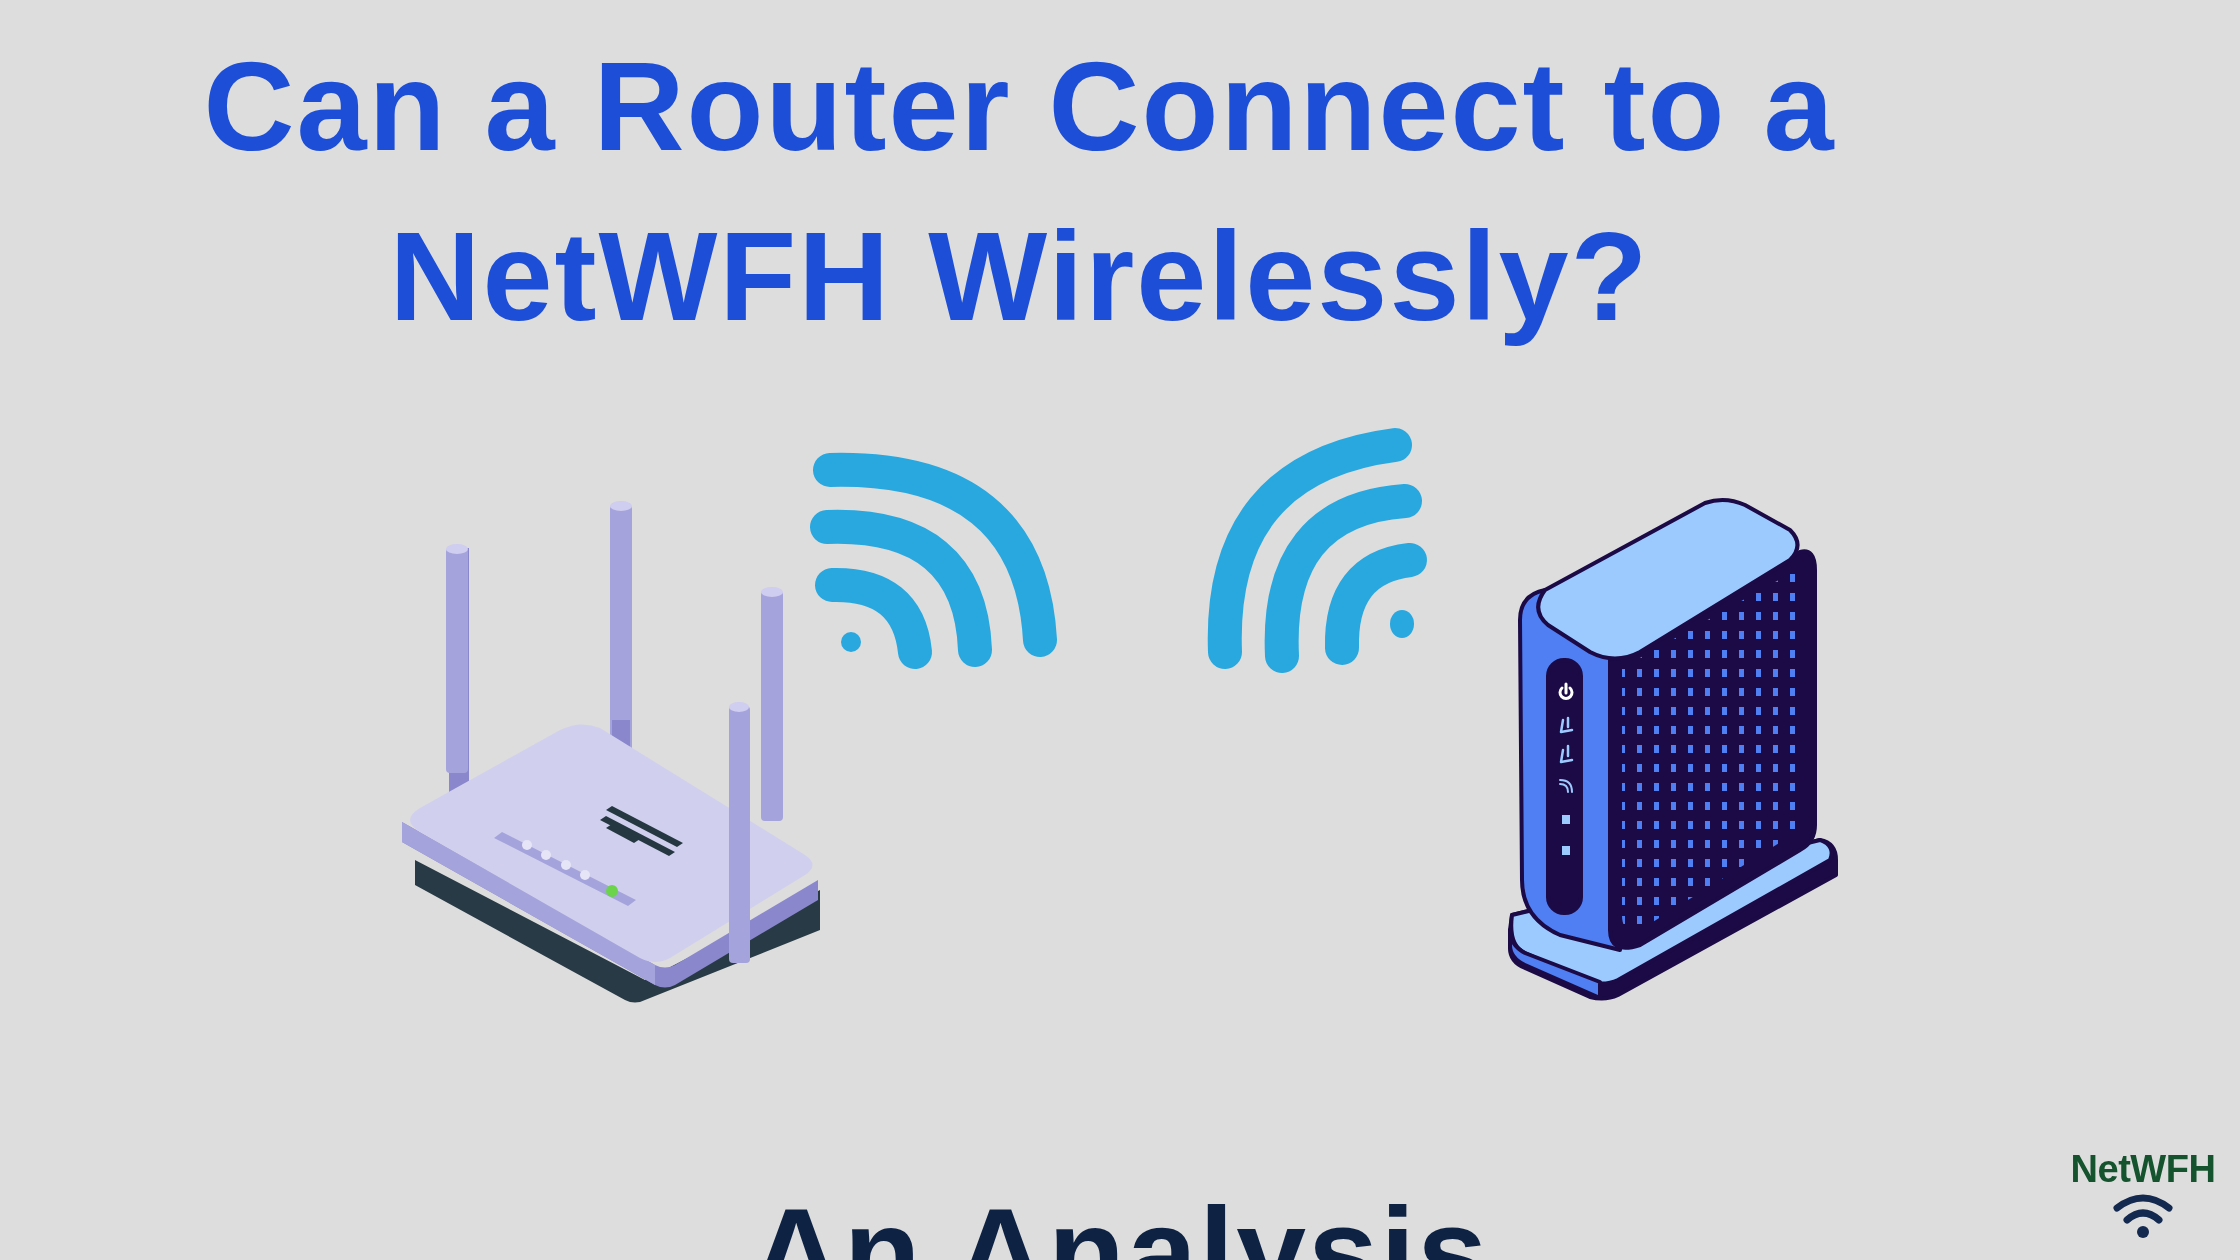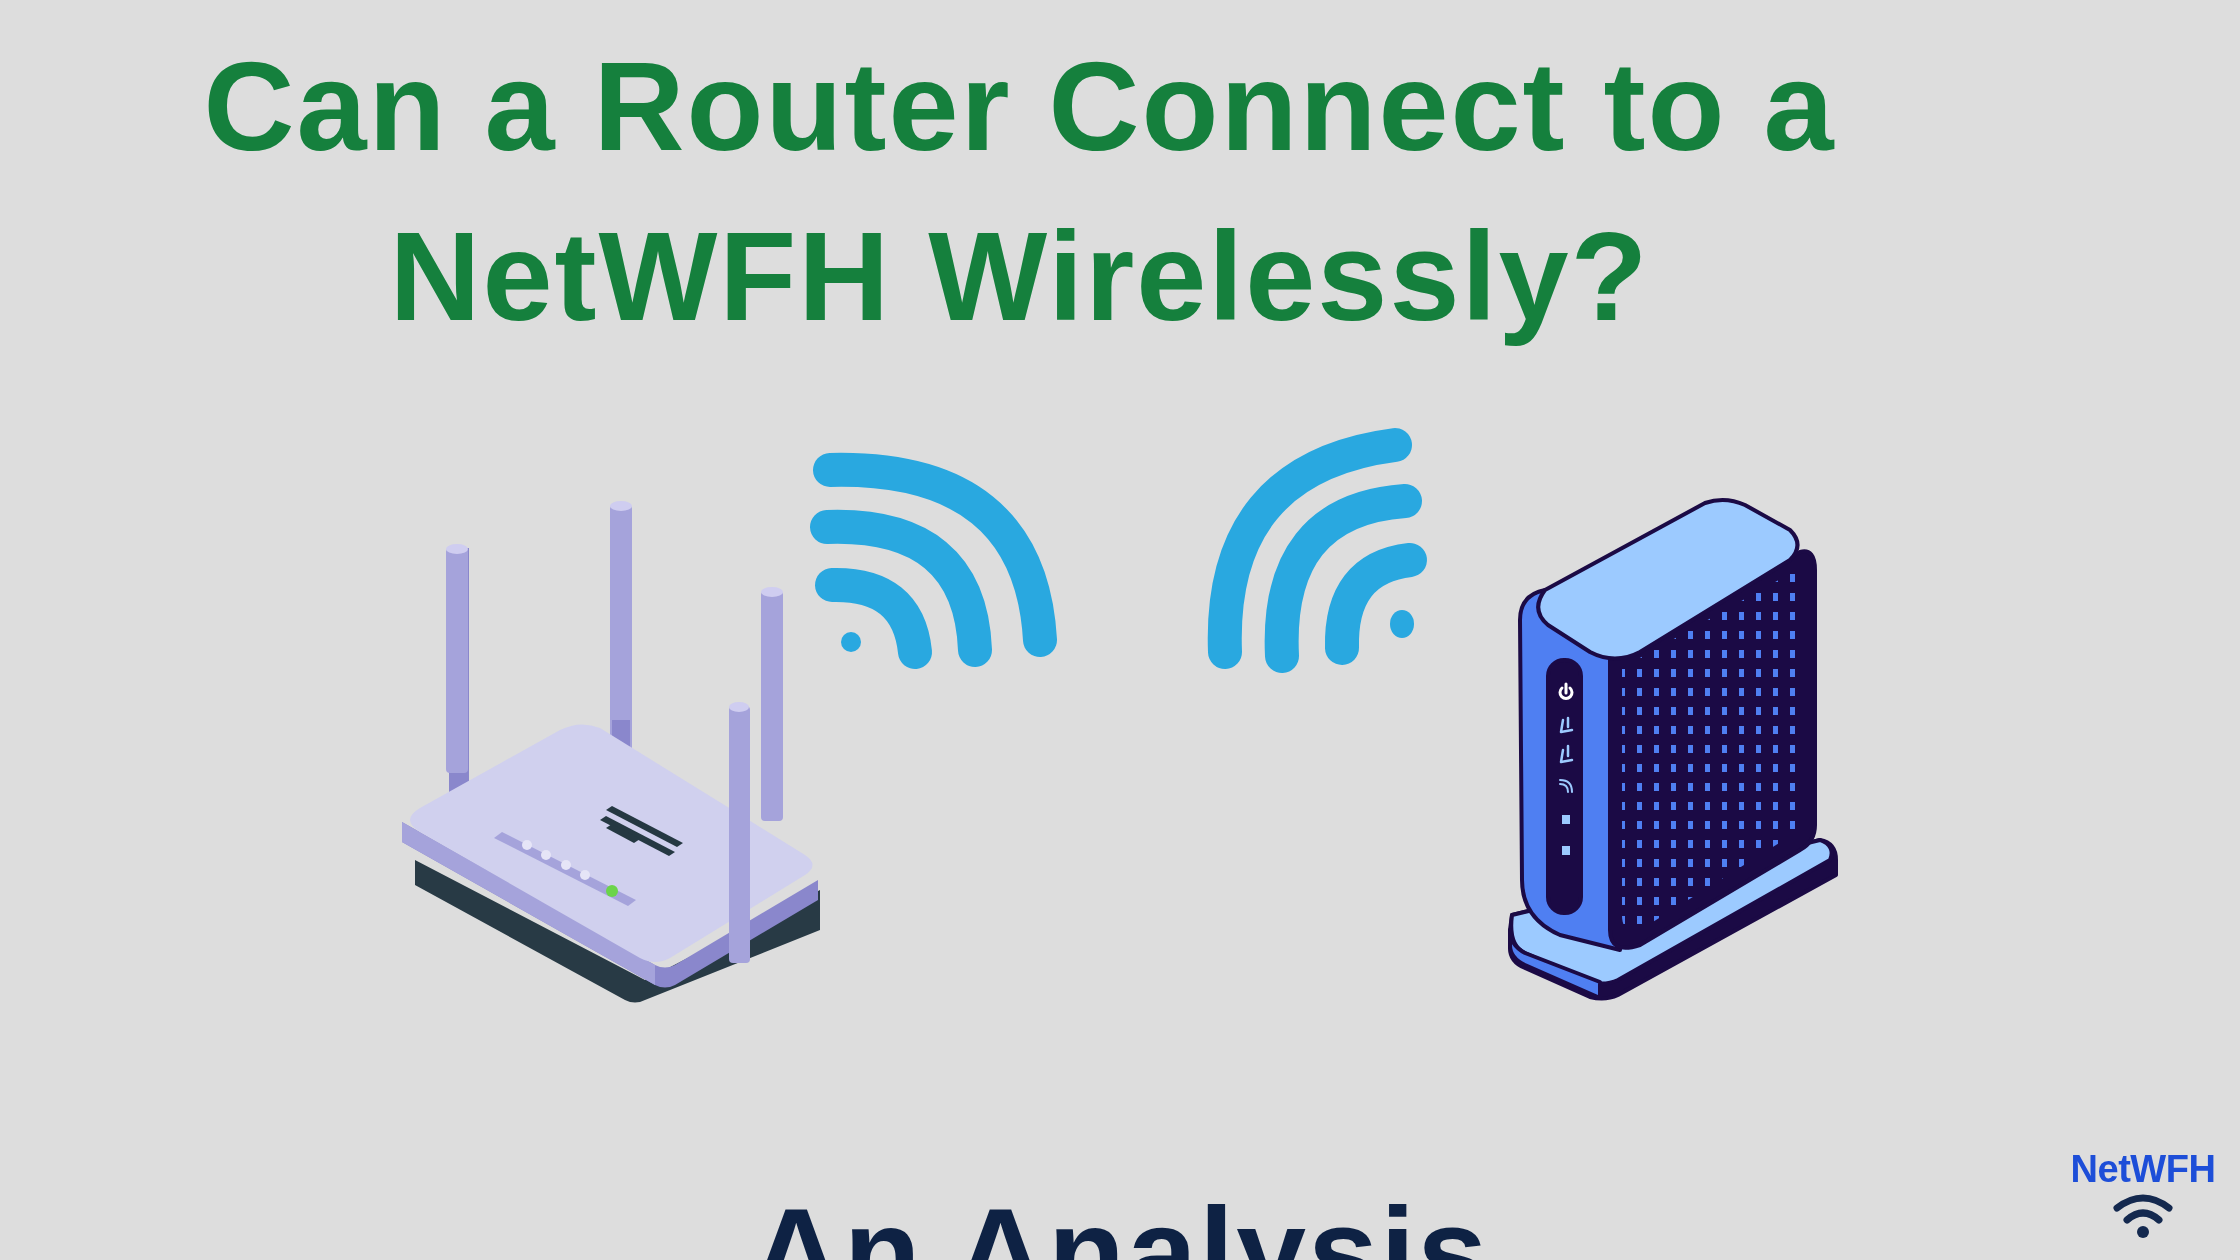--- a/index.html
+++ b/index.html
@@ -4,35 +4,35 @@
 <style>
   html, body { margin: 0; padding: 0; }
   body {
     width: 2240px; height: 1260px; overflow: hidden;
     background: #dddddd;
     font-family: "Liberation Sans", "DejaVu Sans", sans-serif;
     position: relative;
   }
   .title {
     position: absolute; left: 0; width: 2039px; text-align: center;
-    color: #15803d; font-weight: 700; font-size: 126px; line-height: 1;
+    color: #1d4ed8; font-weight: 700; font-size: 126px; line-height: 1;
     letter-spacing: 2px; margin: 0;
   }
   .t1 { top: 44px; }
   .t2 { top: 214px; }
   .subtitle {
     position: absolute; top: 1085px; left: 0; width: 2240px; text-align: center;
     color: #0e2244; font-weight: 700; font-size: 126px; line-height: 1; letter-spacing: 2px;
   }
   .art { position: absolute; left: 0; top: 0; width: 2240px; height: 1260px; }
   .logo {
     position: absolute; left: 2058px; top: 1150px; width: 170px; text-align: center;
   }
   .logo-text {
-    color: #1d4ed8; font-weight: 700; font-size: 38px; line-height: 1; letter-spacing: -0.5px;
+    color: #14532d; font-weight: 700; font-size: 38px; line-height: 1; letter-spacing: -0.5px;
   }
   .logo svg { display: block; margin: 4px auto 0; }
 </style>
 </head>
 <body>
 
 <h1 class="title t1">Can a Router Connect to a</h1>
 <h1 class="title t2">NetWFH Wirelessly?</h1>
 
 <svg class="art" viewBox="0 0 2240 1260" xmlns="http://www.w3.org/2000/svg">

